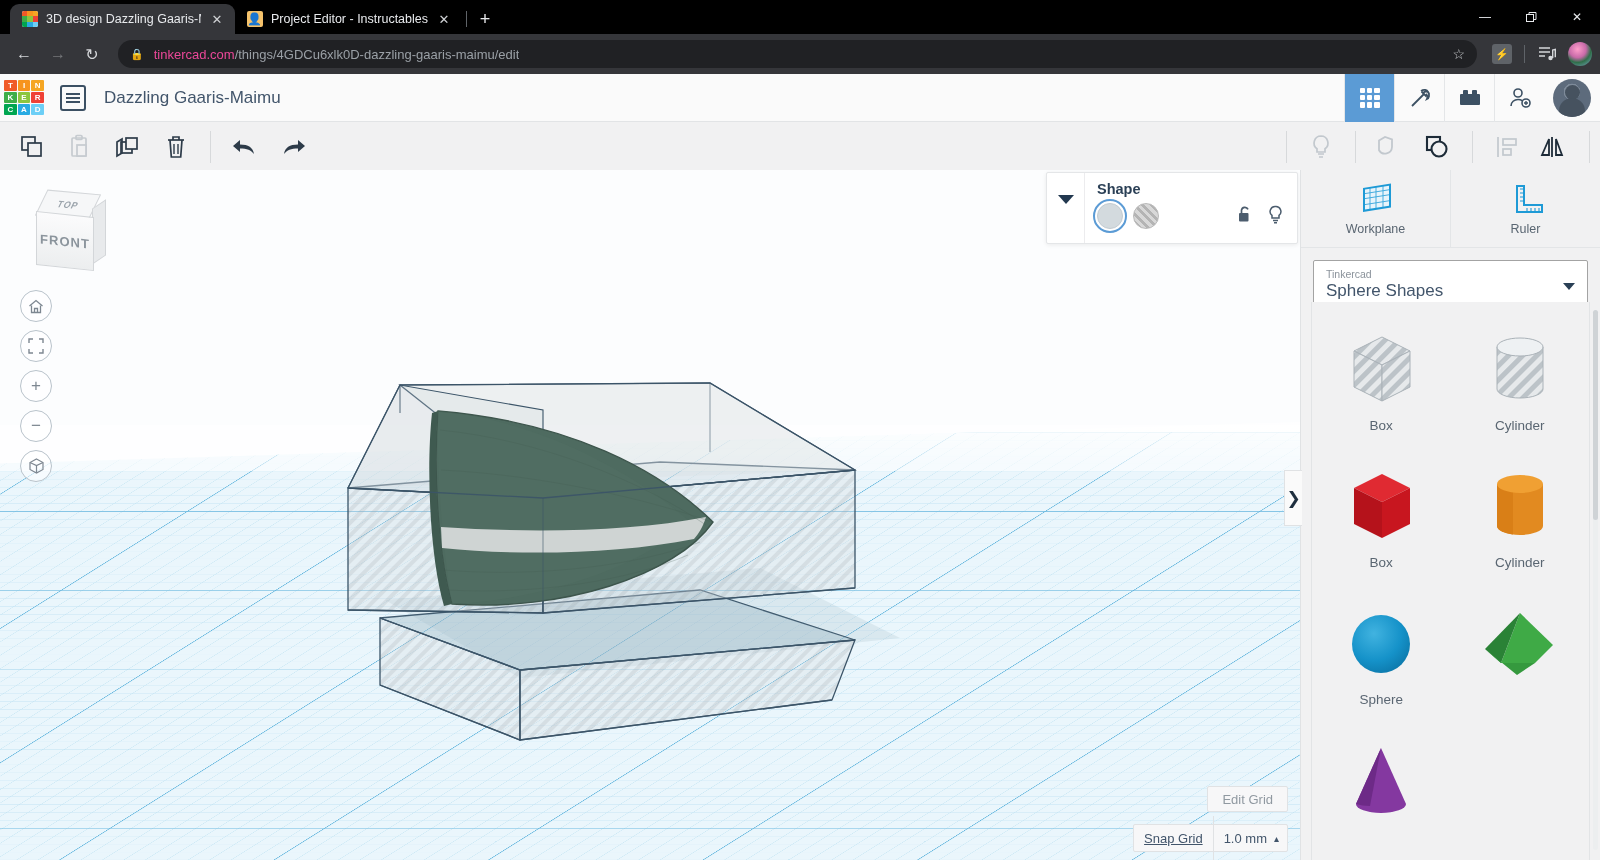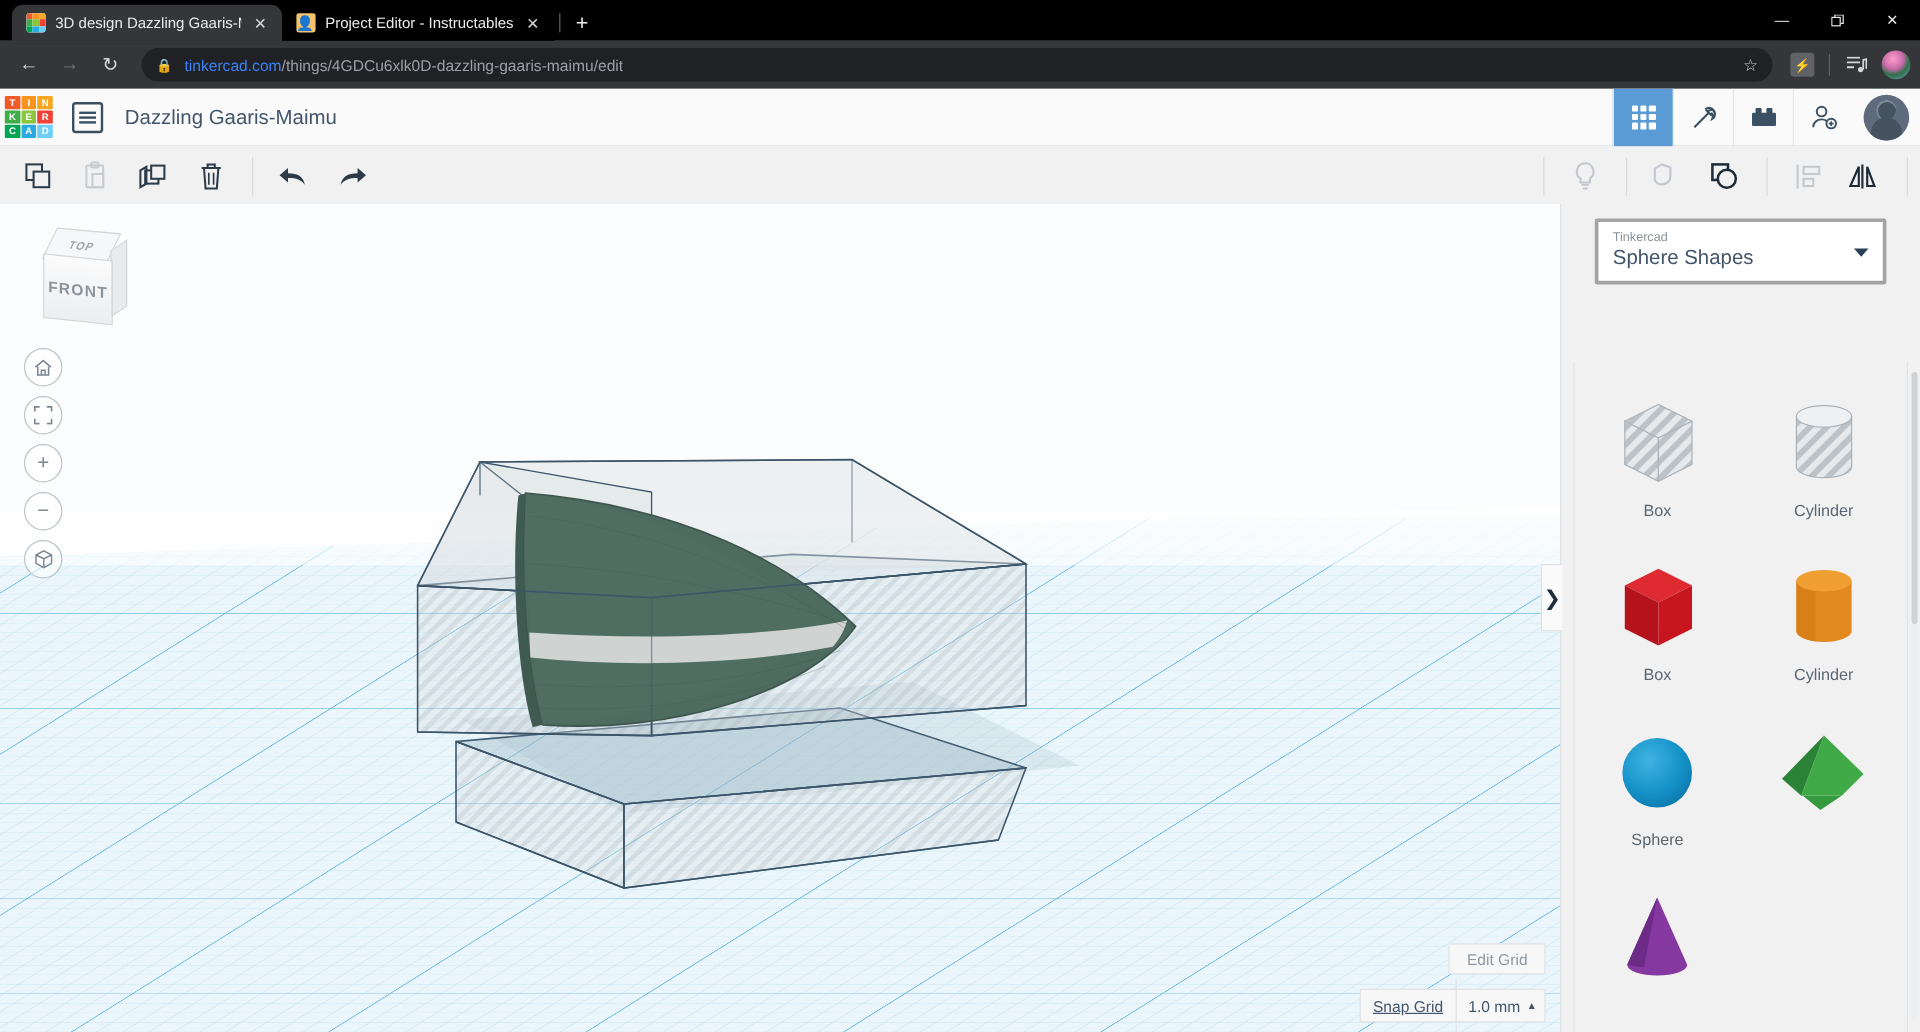--- a/index.html
+++ b/index.html
@@ -55,21 +55,21 @@
   .navbtn {
     width: 32px; height: 32px; border-radius: 50%; display: flex;
     align-items: center; justify-content: center; color: #d5d7da; font-size: 16px;
   }
   .navbtn.dim { color: #75777a; }
   .urlbox {
     flex: 1; height: 28px; background: #202124; border-radius: 14px;
     display: flex; align-items: center; padding: 0 12px; gap: 10px;
     margin: 0 8px; color: #9aa0a6; font-size: 13px; min-width: 0;
   }
-  .url-strong { color: #3b82f6; }
+  .url-strong { color: #ec4899; }
   .lock { font-size: 11px; color: #bdc1c6; }
   .star { color: #c7c9cc; font-size: 14px; margin-left: auto; }
   .ombtn { width: 30px; height: 30px; display: flex; align-items: center;
            justify-content: center; color: #d5d7da; font-size: 14px; }
   .ext-chip { width: 20px; height: 20px; background: #5f6368; border-radius: 3px;
               display: flex; align-items: center; justify-content: center;
               color: #e8eaed; font-size: 11px; }
   .vsep { width: 1px; height: 18px; background: #5f6368; margin: 0 5px; }
   .avatar-pic {
     width: 24px; height: 24px; border-radius: 50%; margin-left: 4px;
@@ -237,21 +237,21 @@
   }
   .sb-tools { display: flex; height: 78px; }
   .sb-tool {
     flex: 1; display: flex; flex-direction: column; align-items: center;
     justify-content: center; gap: 6px; border-bottom: 1px solid #e3e5e7;
   }
   .sb-tool + .sb-tool { border-left: 1px solid #e3e5e7; }
   .sb-tool .lbl { font-size: 12.5px; color: #5a6672; }
 
   .sb-dd {
-    margin: 12px 28px 0; background: #fff; border: 3px solid #a3a3a3;
+    margin: 12px 12px 0; background: #fff; border: 1px solid #a3a3a3;
     border-radius: 2px; padding: 7px 12px 9px; position: relative;
   }
   .sb-dd .sup { font-size: 10.5px; color: #8b939b; }
   .sb-dd .main-lbl { font-size: 17px; color: #42556b; margin-top: 1px; }
   .sb-dd .car {
     position: absolute; right: 12px; top: 50%; margin-top: -3px;
     width: 0; height: 0; border-left: 6px solid transparent;
     border-right: 6px solid transparent; border-top: 7px solid #2a3f55;
   }
 
@@ -622,26 +622,75 @@
 
       <div class="editgrid">Edit Grid</div>
       <div class="snapgrid">
         <span class="lbl">Snap Grid</span>
         <span class="val">
           <span>1.0 mm</span>
           <span style="font-size:10px">▴</span>
         </span>
       </div>
 
+      <div class="shape-panel">
+        <div class="sp-collapse">
+          <span class="caret-down"></span>
+        </div>
+        <div class="sp-body">
+          <div class="sp-title">Shape</div>
+          <div class="sp-row">
+            <span class="swatch solid sel"></span>
+            <span class="swatch hole"></span>
+            <span class="sp-icons">
+              <span>
+                <svg width="17" height="19" viewBox="0 0 17 19" fill="none" stroke="#4c5d6e" stroke-width="1.7">
+                    <path d="M4.5 8V5.2A3.4 3.4 0 0111 4.4"></path>
+                    <rect x="2" y="8" width="9.5" height="8.5" rx="1" fill="#4c5d6e" stroke="none"></rect>
+                  </svg>
+              </span>
+              <span>
+                <svg width="15" height="19" viewBox="0 0 15 19" fill="none" stroke="#4c5d6e" stroke-width="1.5">
+                    <path d="M7.5 1.5A5 5 0 004 10.4V13h7v-2.6a5 5 0 00-3.5-8.9z"></path>
+                    <path d="M5 15.5h5M6 17.8h3"></path>
+                  </svg>
+              </span>
+            </span>
+          </div>
+        </div>
+      </div>
     </div>
 
     <div class="sidebar">
 
       <div class="panel-toggle">❯</div>
 
+      <div class="sb-tools">
+        <div class="sb-tool">
+          <svg width="40" height="34" viewBox="0 0 40 34">
+            <g transform="skewY(-9)">
+              <rect x="8" y="8" width="26" height="22" fill="#e8f4fb" stroke="#1e9ad6" stroke-width="2"></rect>
+              <g stroke="#1e9ad6" stroke-width="0.9" opacity="0.85">
+                <path d="M8 13h26M8 18h26M8 24h26M14 8v22M20 8v22M27 8v22"></path>
+              </g>
+            </g>
+          </svg>
+          <span class="lbl">Workplane</span>
+        </div>
+        <div class="sb-tool">
+          <svg width="40" height="34" viewBox="0 0 40 34" fill="none" stroke="#1e9ad6" stroke-width="2">
+            <path d="M11 4h7v19h18v7H11z"></path>
+            <g stroke-width="1.1">
+              <path d="M14 7h4M14 11h4M14 15h4M14 19h4"></path>
+              <path d="M21 26v4M25 26v4M29 26v4M33 26v4"></path>
+            </g>
+          </svg>
+          <span class="lbl">Ruler</span>
+        </div>
+      </div>
 
       <div class="sb-dd">
         <div class="sup">Tinkercad</div>
         <div class="main-lbl">Sphere Shapes</div>
         <span class="car"></span>
       </div>
 
       <div class="sb-grid">
         <div class="sb-grid-inner">
 

